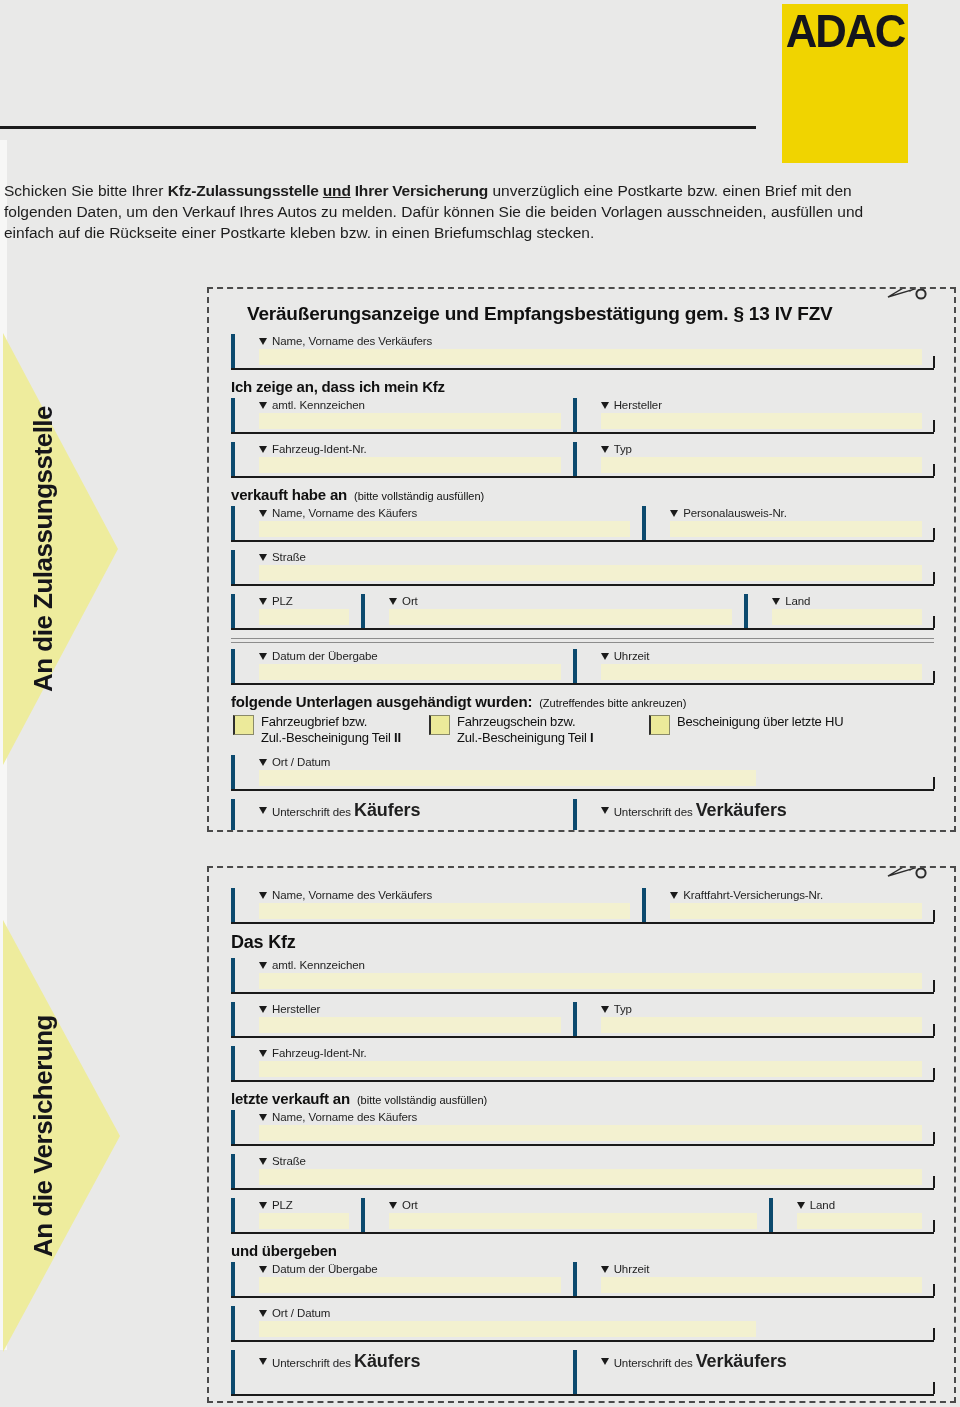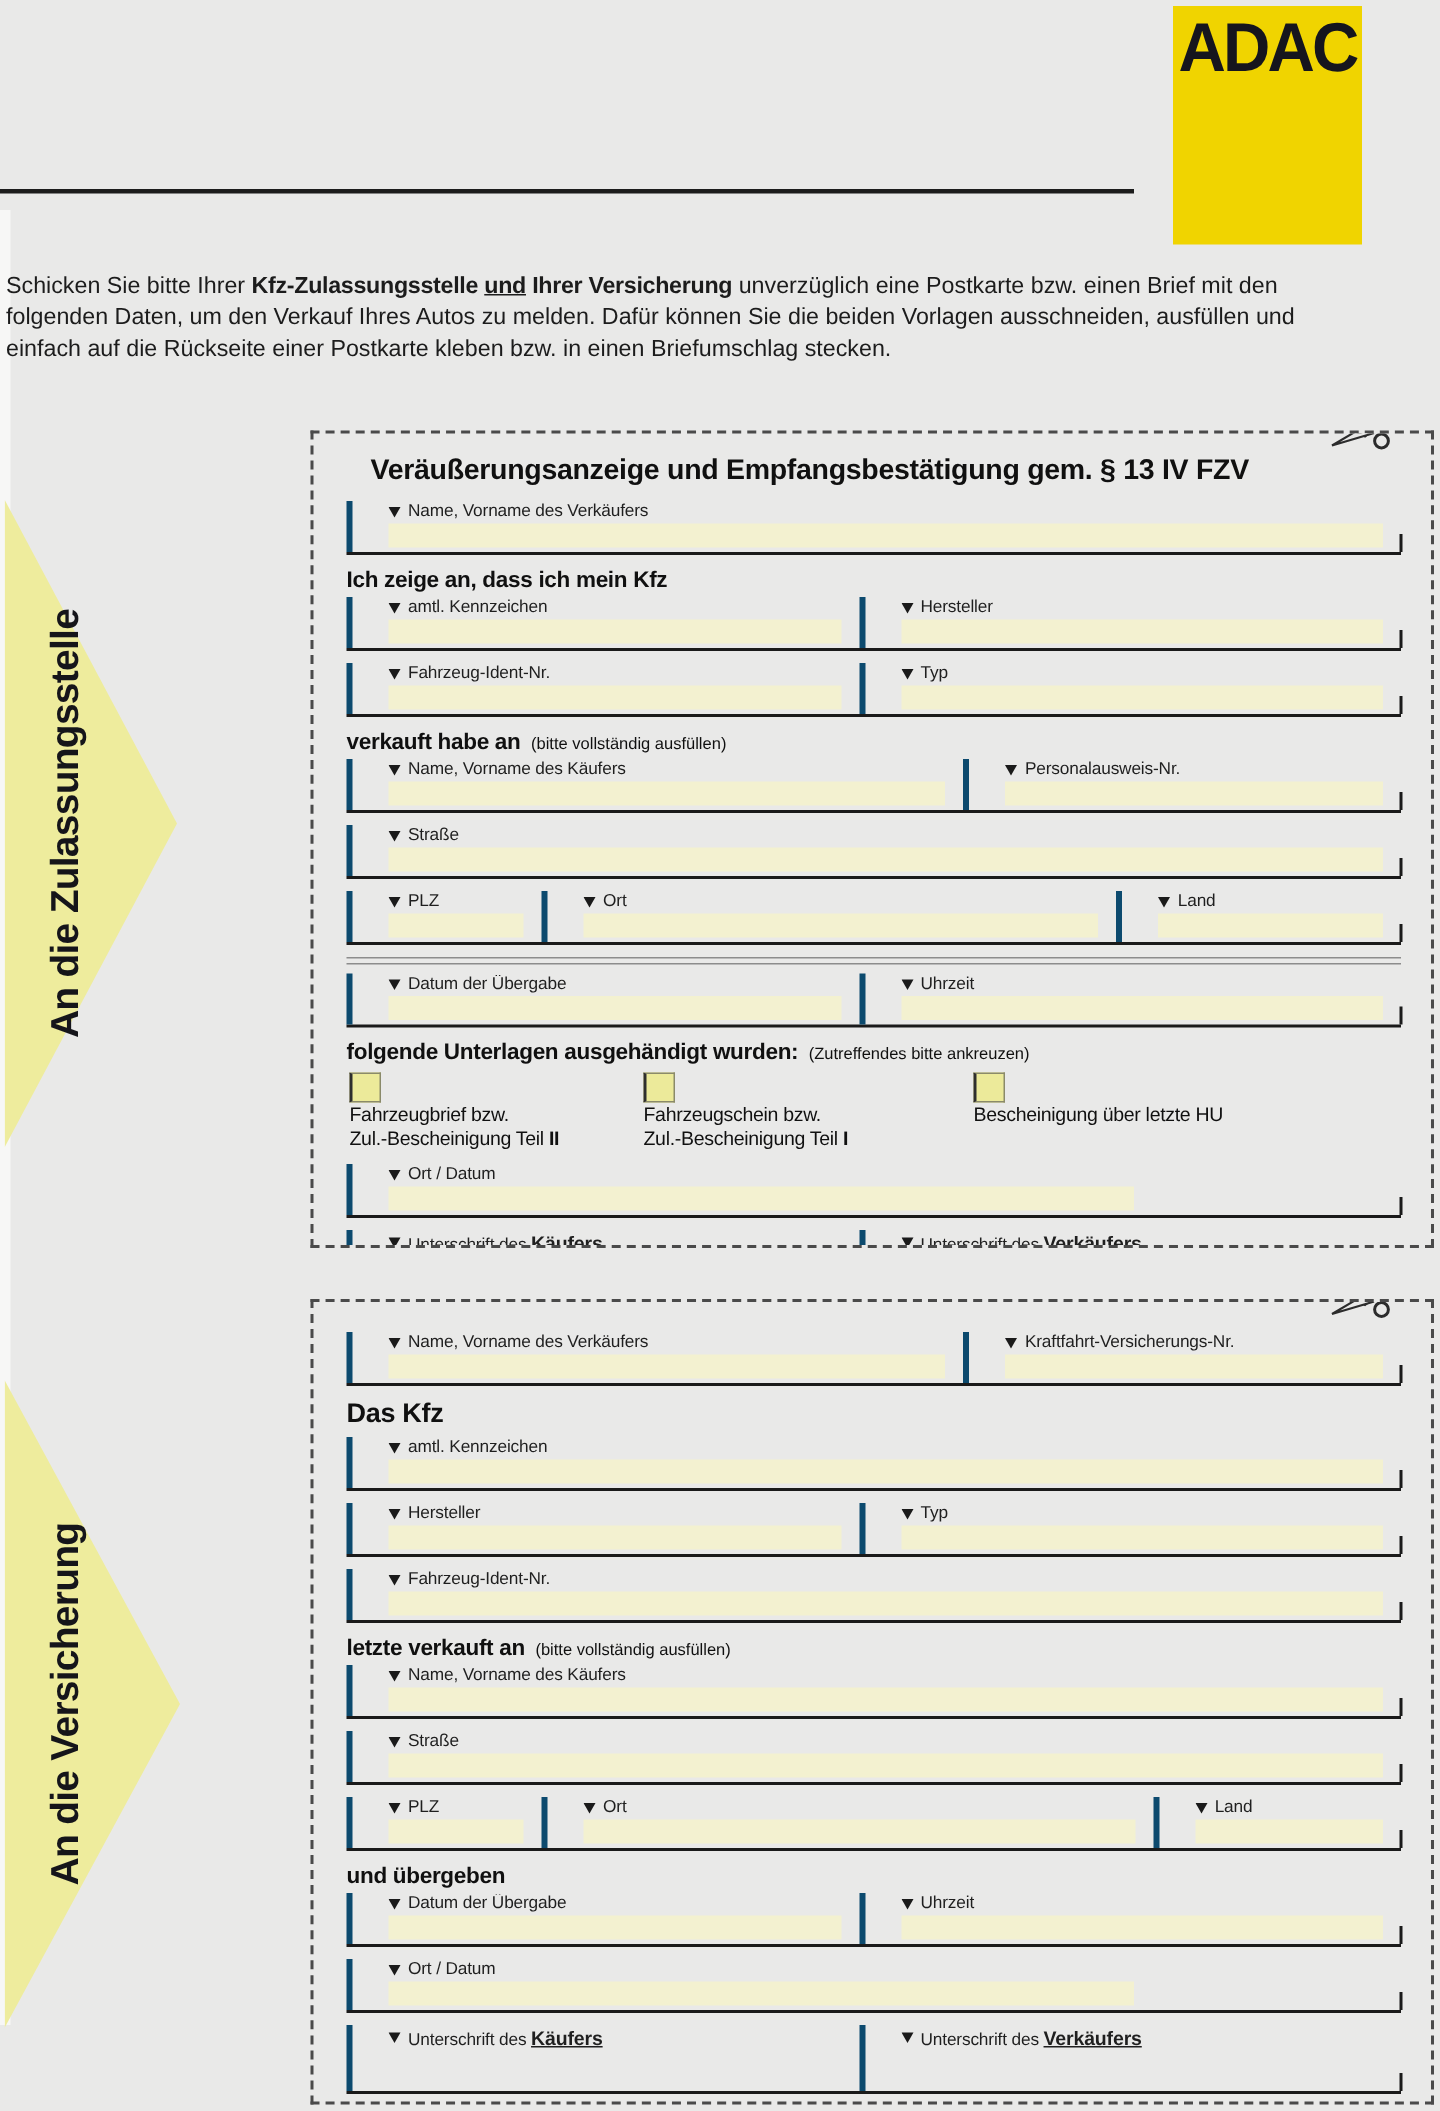--- a/index.html
+++ b/index.html
@@ -43,33 +43,33 @@
   .sec { font-size:15px; font-weight:bold; color:#101010; margin:7px 0 3px; letter-spacing:-0.2px; }
   .sec-big { font-size:18px; margin:6px 0 5px; }
   .sec .note { font-size:11px; font-weight:normal; margin-left:7px; letter-spacing:0; }
 
   .f-row { position:relative; display:flex; align-items:stretch;
     border-bottom:2px solid #1a1a1a; margin-bottom:8px; }
   .f-row::after { content:""; position:absolute; right:-1px; bottom:0; width:2px; height:12px; background:#1a1a1a; }
   .f-cell { box-sizing:border-box; border-left:4px solid #0c4a6e; padding:1px 8px 0 24px; min-width:0; }
   .lbl { display:flex; align-items:center; gap:5px; font-size:11.5px; color:#1f1f1f;
     white-space:nowrap; overflow:hidden; letter-spacing:-0.1px; }
-  .lbl b { font-size:13px;text-decoration:underline; }
+  .lbl b { font-size:18px; }
   .tri { flex:0 0 auto; width:0; height:0; border-left:4px solid transparent;
     border-right:4px solid transparent; border-top:7px solid #1a1a1a; }
   .bar { height:16px; background:#f3f1d0; margin:2px 4px 3px 0; }
   .sig-cell { height:44px; }
 
   .w19 {flex:0 0 18.5%;} .w55 {flex:0 0 54.5%;} .w585 {flex:0 0 58.5%;} .w485 {flex:0 0 48.6%;}
   .w58 {flex:0 0 58%;} .grow {flex:1 1 auto;}
 
   .dbl { height:3px; border-top:1px solid #8c8c8c; border-bottom:1px solid #8c8c8c; margin:3px 0 6px; }
 
   .cb-row { display:flex; margin:4px 0 9px 2px; }
-  .cb-group { display:flex; align-items:flex-start;flex-direction:column; }
+  .cb-group { display:flex; align-items:flex-start; }
   .cb-g1 { flex:0 0 196px; } .cb-g2 { flex:0 0 196px; } .cb-g3 { flex:1;padding-left:24px; }
   .cb { flex:0 0 auto; width:18px; height:18px; background:#ecea9a;
     border:1px solid #8a8a6a; border-left:2px solid #2e2e2e; margin-right:7px; margin-top:1px; }
   .cb-label { font-size:13px; color:#101010; line-height:16px; letter-spacing:-0.2px; }
 </style>
 </head>
 <body>
 
 <div class="white-strip"></div>
 

